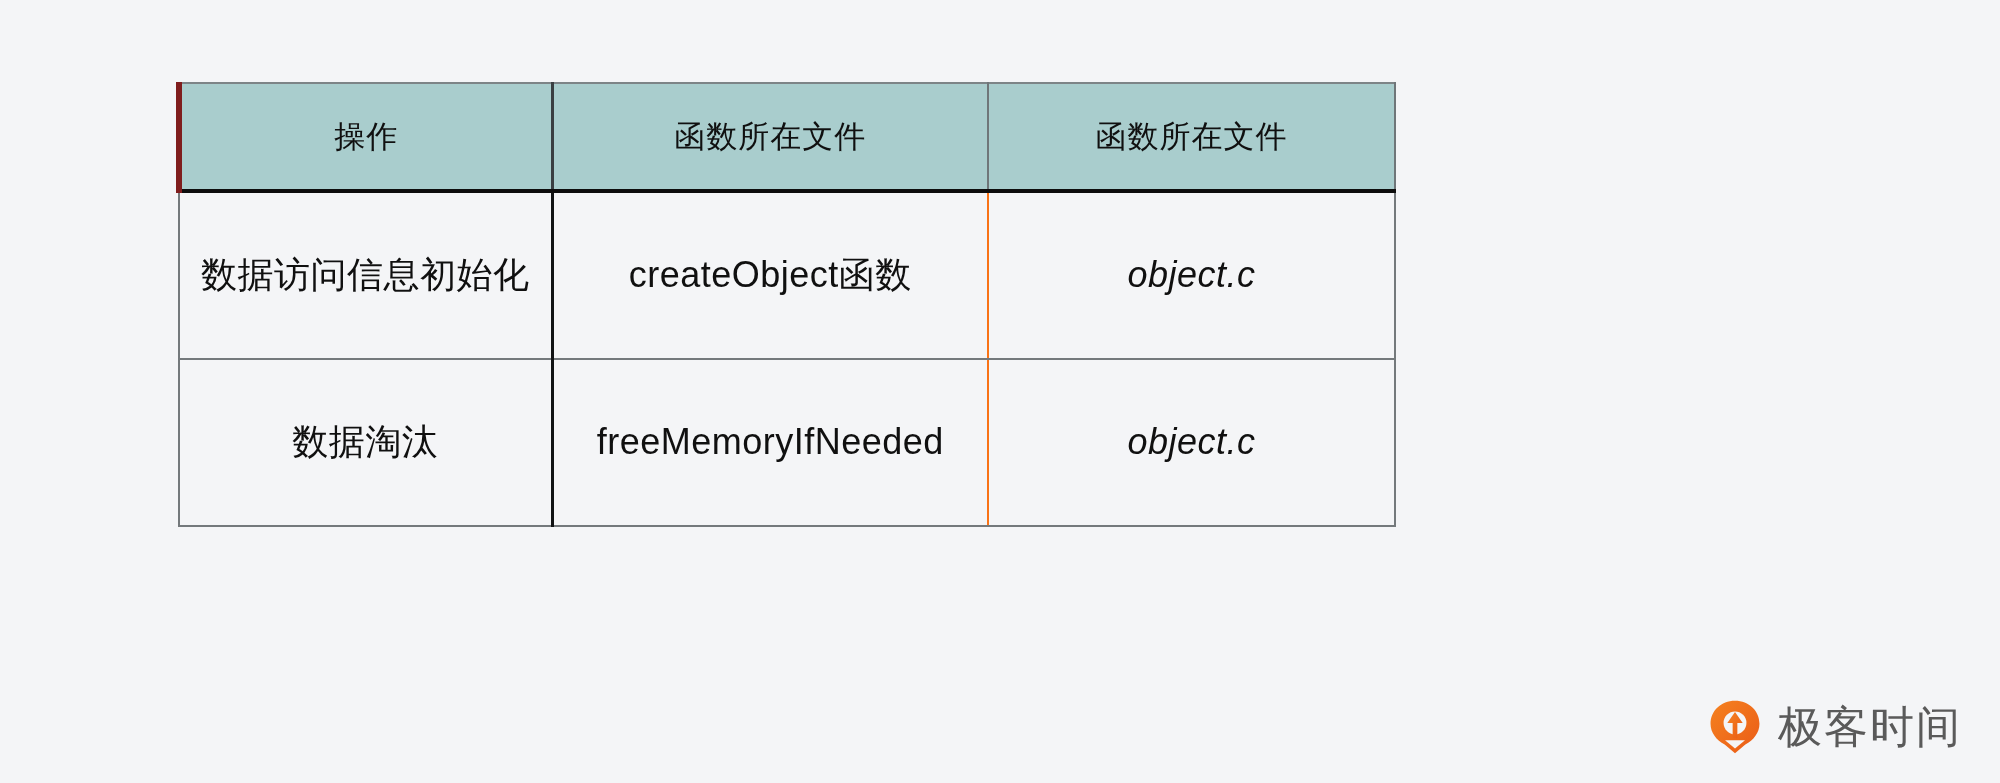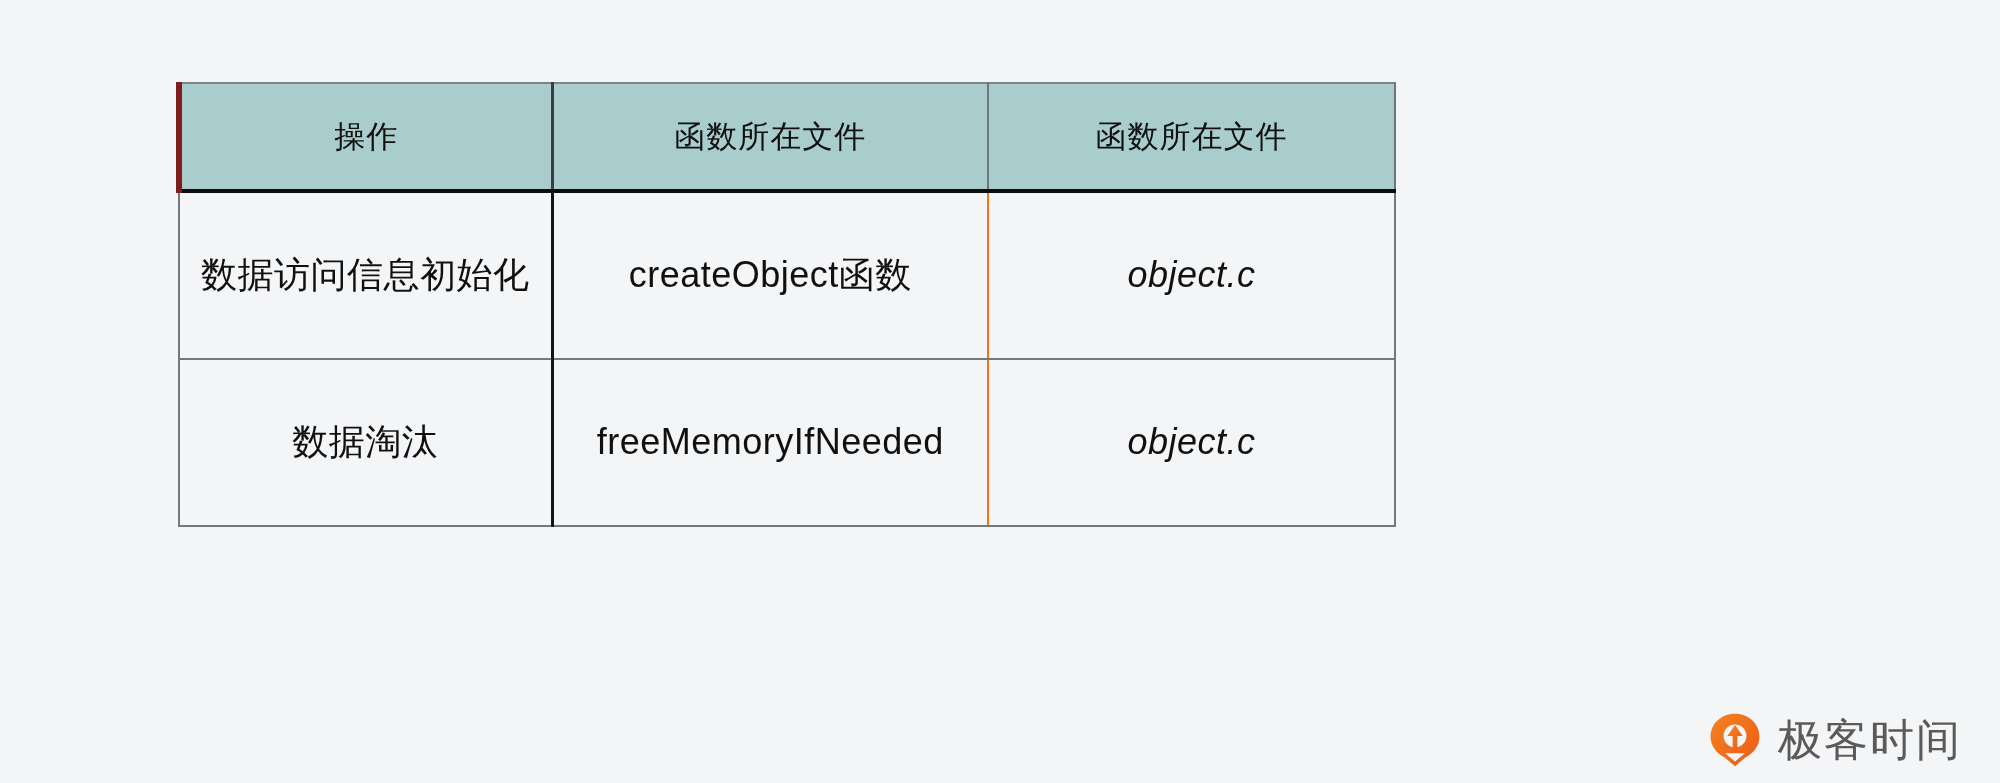--- a/index.html
+++ b/index.html
@@ -107,21 +107,21 @@
     font-style: italic;
   }
   tbody tr.data-row:last-child td {
     border-bottom: 2px solid #74797c;
   }
 
   
   .watermark {
     position: absolute;
     right: 38px;
-    bottom: 14px;
+    bottom: 27px;
     display: flex;
     align-items: center;
     gap: 14px;
     user-select: none;
   }
   .wm-logo {
     width: 58px;
     height: 58px;
     flex: 0 0 auto;
     display: block;

